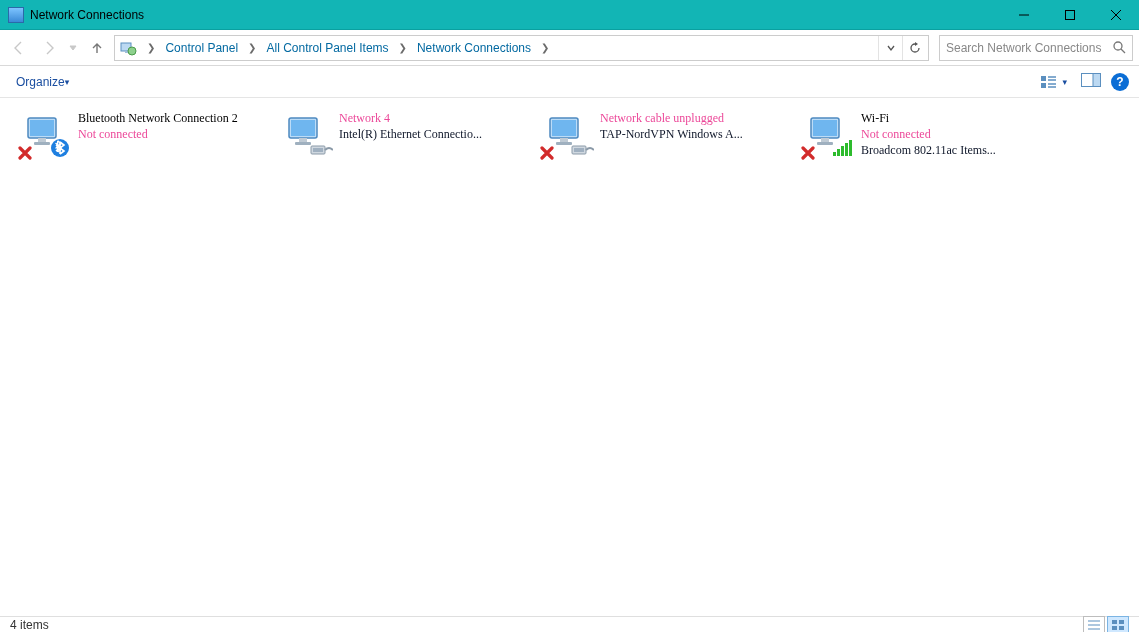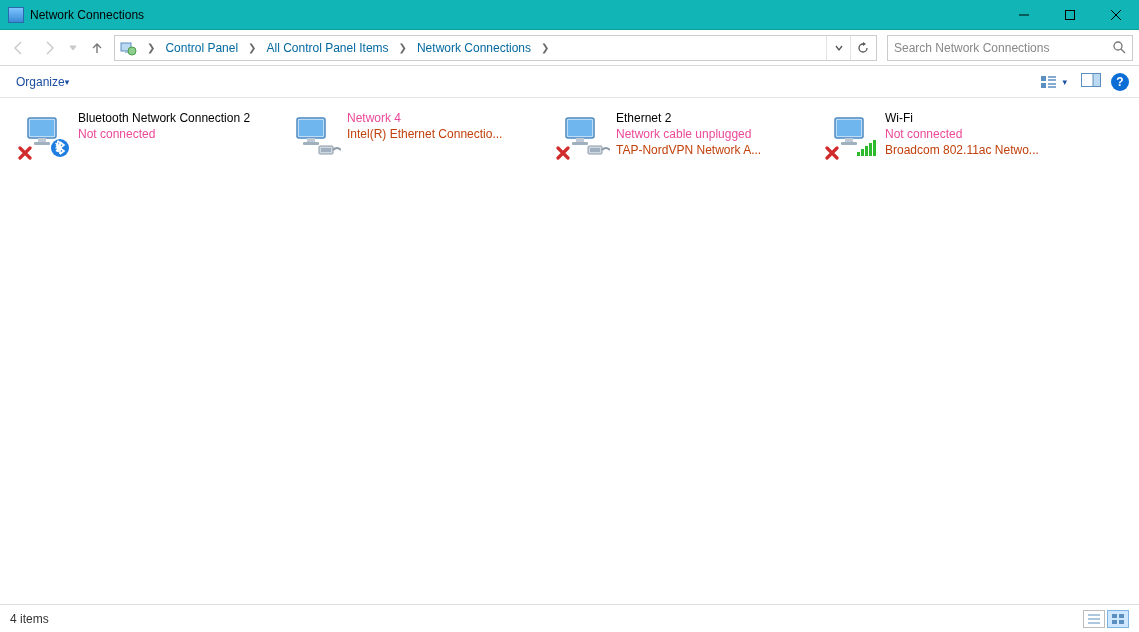--- a/index.html
+++ b/index.html
@@ -89,21 +89,21 @@
     white-space:nowrap;
   }
   .bc-right { margin-left:auto; display:flex; align-items:center; height:100%;}
   .bc-right div {
     width:24px; height:100%;
     display:flex;align-items:center;justify-content:center;
     border-left:1px solid #e3e3e3;
   }
 
   .search-box {
-    width: 246px;
+    width: 194px;
     height:26px;
     border:1px solid #cccccc;
     display:flex;
     align-items:center;
     padding:0 6px;
     margin-left:6px;
     color:#777;
     position:relative;
   }
   .search-box input {
@@ -148,21 +148,22 @@
     position:absolute;
     top: 98px;
     left:0; right:0;
     bottom:24px;
     padding: 8px 16px;
     overflow:auto;
   }
   .items {
     display:flex;
     flex-wrap:wrap;
-    gap: 16px;
+    gap: 8px;
+    font-family: Liberation Serif, serif;
   }
   .conn-item {
     width: 253px;
     padding: 4px 6px;
     display:flex;
     gap:8px;
     cursor:default;
   }
   .conn-icon {
     width:48px; height:48px;
@@ -174,31 +175,31 @@
     overflow:hidden;
   }
   .conn-text div {
     white-space:nowrap;
     overflow:hidden;
     text-overflow:ellipsis;
     line-height:16px;
   }
   .conn-name { color:#000; }
   .conn-status { color:#ec4899; }
-  .conn-device { color:#c2410c; }
+  .conn-device { color:#0f172a; }
 
   .badge-x {
     position:absolute; left:-4px; bottom:-2px;
     width:14px;height:14px;
   }
 
   
   .statusbar {
     position:absolute; left:0;right:0;bottom:0;
-    height:28px;
+    height:16px;
     border-top:1px solid #dfdfdf;
     display:flex;
     align-items:center;
     padding: 0 10px;
     font-size:12px;
     color:#333;
   }
   .statusbar .views {
     margin-left:auto;
     display:flex; gap:2px;
@@ -385,23 +386,22 @@
     <rect x="2" y="4" width="14" height="8" rx="1" fill="#d0d8e0" stroke="#8b9aa8"></rect>
     <rect x="4" y="6" width="10" height="4" fill="#a0b0c0"></rect>
     <path d="M16 8 Q20 4 24 8" fill="none" stroke="#8b9aa8" stroke-width="2"></path>
   </svg>
 <span class="badge-x">
   <svg width="14" height="14" viewBox="0 0 14 14">
     <path d="M2 2 L12 12 M12 2 L2 12" stroke="#d22b2b" stroke-width="3.2" stroke-linecap="round"></path>
   </svg>
 </span></div>
         <div class="conn-text">
-          <div class="conn-name">Ethernet 2</div>
           <div class="conn-status">Network cable unplugged</div>
-          <div class="conn-device">TAP-NordVPN Network A...</div>
+          <div class="conn-device">TAP-NordVPN Windows A...</div>
         </div>
       </div>
       <div class="conn-item">
         <div class="conn-icon">
   <svg width="48" height="48" viewBox="0 0 48 48">
     <rect x="6" y="8" width="28" height="20" rx="2" fill="#bcdcf7" stroke="#4d89c0" stroke-width="1.5"></rect>
     <rect x="8" y="10" width="24" height="16" fill="#6fb6ef"></rect>
     <rect x="16" y="28" width="8" height="4" fill="#bfcad4"></rect>
     <rect x="12" y="32" width="16" height="3" rx="1" fill="#9fb0bf"></rect>
   </svg>
@@ -414,21 +414,21 @@
     <rect x="18" y="0" width="3" height="16" fill="#2dbb2d"></rect>
   </svg>
 <span class="badge-x">
   <svg width="14" height="14" viewBox="0 0 14 14">
     <path d="M2 2 L12 12 M12 2 L2 12" stroke="#d22b2b" stroke-width="3.2" stroke-linecap="round"></path>
   </svg>
 </span></div>
         <div class="conn-text">
           <div class="conn-name">Wi-Fi</div>
           <div class="conn-status">Not connected</div>
-          <div class="conn-device">Broadcom 802.11ac Netwo...</div>
+          <div class="conn-device">Broadcom 802.11ac Items...</div>
         </div>
       </div>
     </div>
 </div>
 
 <div class="statusbar">
   <span>4 items</span>
   <div class="views">
     <div>
       <svg width="14" height="12" viewBox="0 0 14 12">

